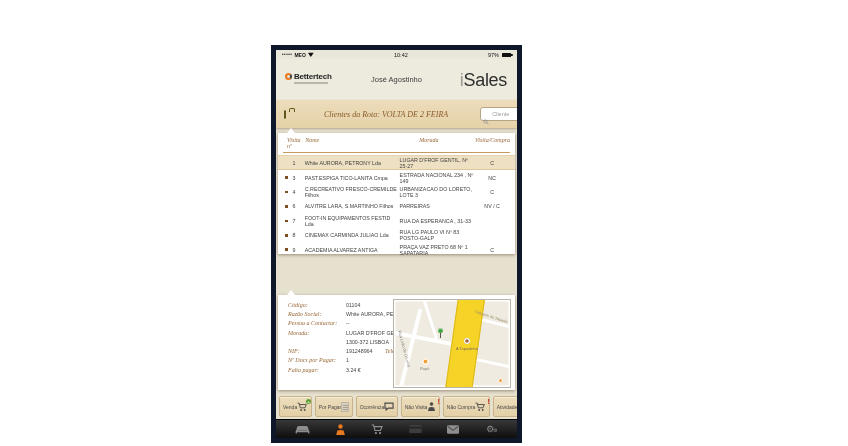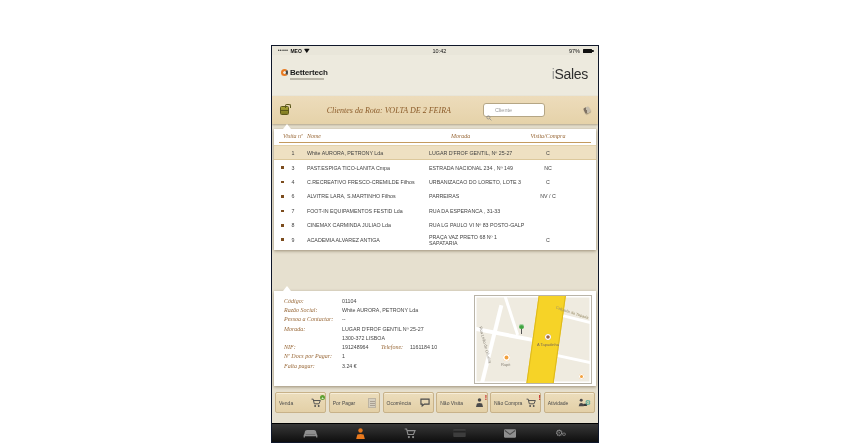--- a/index.html
+++ b/index.html
@@ -1,34 +1,34 @@
 <!DOCTYPE html>
 <html><head>
 <meta charset="utf-8">
 <style>
   html,body{margin:0;padding:0;}
   body{width:848px;height:446px;background:#ffffff;font-family:"Liberation Sans",sans-serif;position:relative;overflow:hidden;}
-  .app{position:absolute;left:271px;top:45px;width:328px;height:398px;background:#e6e0cf;border:1px solid #0f172a;box-sizing:border-box;overflow:hidden;}
+  .app{position:absolute;left:271px;top:45px;width:251px;height:398px;background:#e6e0cf;border:5px solid #0f172a;box-sizing:border-box;overflow:hidden;}
   
   .status-bar{position:absolute;top:0;left:0;width:100%;height:9px;background:#e9e6da;display:flex;align-items:center;justify-content:space-between;padding:0 6px;box-sizing:border-box;font-size:5.5px;color:#111;}
   .sb-left,.sb-right{display:flex;align-items:center;gap:2px;}
   .sb-dots{font-size:4.5px;letter-spacing:.5px;}
   .sb-carrier{font-size:5px;font-weight:bold;}
   .wifi{width:6px;height:5px;background:#111;clip-path:polygon(50% 100%,0 15%,100% 15%);border-radius:2px;}
   .battery{width:9px;height:4px;background:#111;border-radius:.5px;position:relative;margin-left:1px;}
   .battery:after{content:"";position:absolute;right:-1.5px;top:1px;width:1.5px;height:2px;background:#111;border-radius:0 1px 1px 0;}
   
   .header{position:absolute;top:9px;left:0;width:100%;height:41px;background:#edead e0;background:#edeade;display:flex;align-items:center;}
   .logo{position:absolute;left:9px;top:13px;display:flex;align-items:flex-start;gap:2px;}
   .logo-circle{width:7px;height:7px;border-radius:50%;border:2px solid #e87a22;border-right-color:#454545;box-sizing:border-box;margin-top:1px;}
   .logo-textwrap{display:flex;flex-direction:column;}
   .logo-text{font-size:8px;font-weight:bold;color:#1d1d1d;letter-spacing:-.2px;}
   .logo-tagline{width:34px;height:1.5px;background:#b9b5a8;margin-top:1px;}
   .user-name{position:absolute;left:0;right:0;text-align:center;font-size:7.5px;color:#3c3c3c;}
-  .app-name{position:absolute;right:10px;top:11px;font-size:14px;color:#2f2f2f;letter-spacing:-.3px;}
+  .app-name{position:absolute;right:10px;top:11px;font-size:18px;color:#2f2f2f;letter-spacing:-.3px;}
   .app-name .i{color:#9a9a96;}
   
   .bar{position:absolute;left:0;width:100%;height:28px;background:linear-gradient(#eddcbb,#e5d2a9);box-shadow:0 1px 2px rgba(110,90,55,.45);display:flex;align-items:center;box-sizing:border-box;padding:0 8px;gap:32px;}
   .bar-title{font-family:"Liberation Serif","DejaVu Serif",serif;font-style:italic;font-size:8px;color:#8a5a28;margin-left:6px;white-space:nowrap;}
   .route-bar{top:50px;}
   .client-bar{top:213px;height:27px;}
   
   .briefcase{width:13px;height:9px;background:linear-gradient(#a8a336,#7e7922);border:1px solid #5c581a;border-radius:1.5px;position:relative;box-sizing:border-box;}
   .briefcase:before{content:"";position:absolute;top:-3px;left:3.5px;width:4px;height:3px;border:1px solid #5c581a;border-bottom:none;border-radius:2px 2px 0 0;}
   .briefcase:after{content:"";position:absolute;top:3px;left:0;width:100%;height:1px;background:#5c581a;}
@@ -123,20 +123,21 @@
   </div>
 
   <div class="header">
     <div class="logo">
       <span class="logo-circle"></span>
       <span class="logo-textwrap">
         <span class="logo-text">Bettertech</span>
         <span class="logo-tagline"></span>
       </span>
     </div>
+    <div class="user-name">José Agostinho</div>
     <div class="app-name"><span class="i">i</span><span>Sales</span></div>
   </div>
 
   <div class="bar route-bar">
     <span class="briefcase"></span>
     <span class="bar-title">Clientes da Rota: VOLTA DE 2 FEIRA</span>
     <span class="search-wrap">
       <span class="search-glyph">
         <svg width="6" height="6" viewBox="0 0 10 10">
             <circle cx="4" cy="4" r="2.6" fill="none" stroke="#8a8a8a" stroke-width="1.3"></circle>

